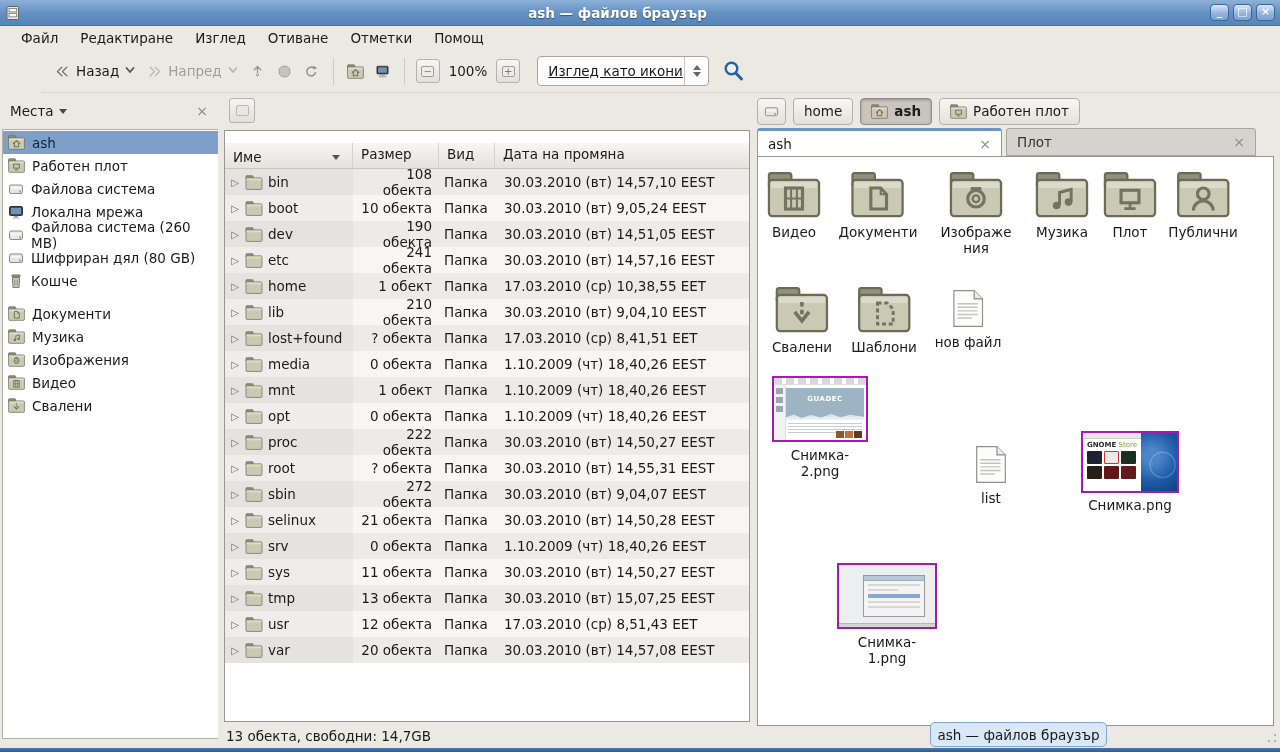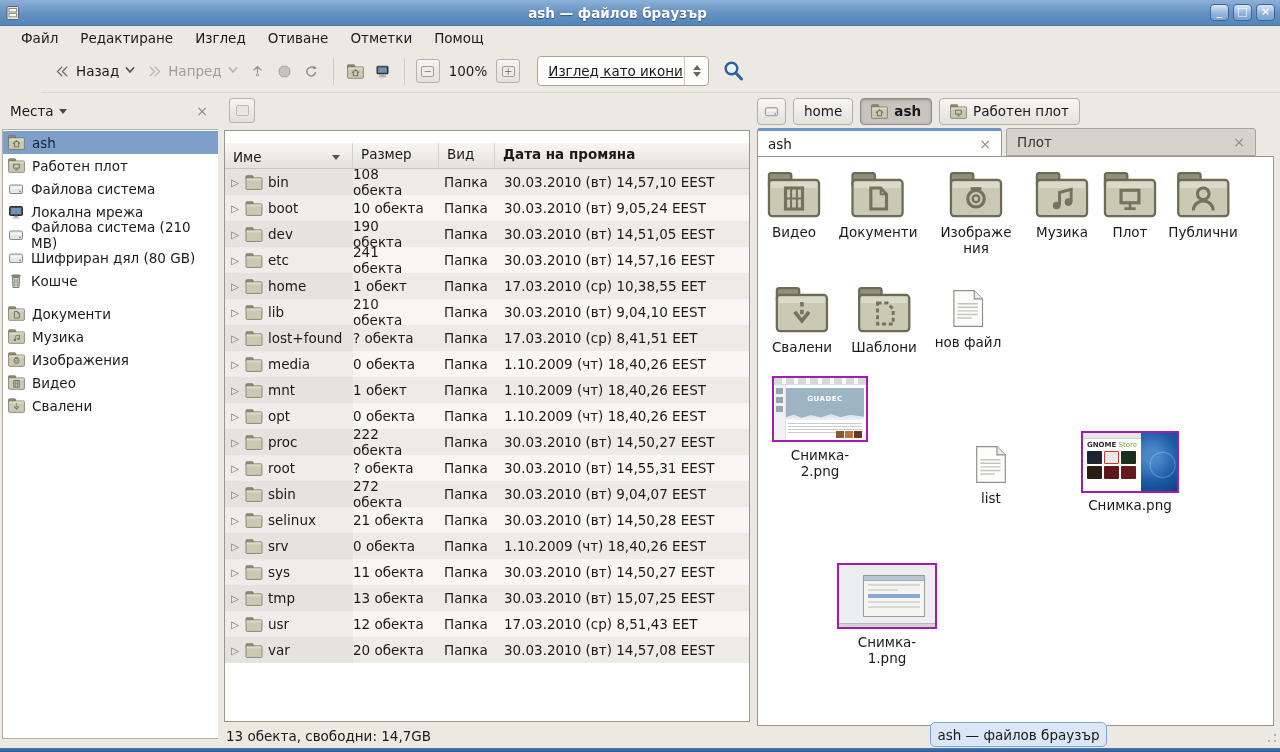--- a/index.html
+++ b/index.html
@@ -54,30 +54,30 @@
   .treepane { position:absolute; left:222px; top:93px; width:528px; bottom:30px; }
   .tp-top { height:37px; padding:5px 0 0 7px; }
   .tp-btn { width:26px; height:25px; border:1px solid #b5b1ab; border-radius:3px; background:linear-gradient(#f6f4f1,#e2dfd9); display:flex; align-items:center; justify-content:center; }
   .tp-btn .mini { width:13px; height:11px; border:1px solid #bcb8b2; border-radius:2px; background:#e9e7e3; }
   .tree-box { position:absolute; top:37px; left:2px; right:0; bottom:0; background:#fff; border:1px solid #9a968f; display:flex; flex-direction:column; overflow:hidden; }
   .tree-header { display:flex; height:26px; background:linear-gradient(#f8f6f3,#e5e2dc); border-bottom:1px solid #c9c5be; flex:0 0 auto;margin-top:12px; }
   .th-cell { padding:3px 8px 0 8px; border-right:1px solid #d6d2cb; }
   .th-name { width:128px; display:flex; align-items:center; }
   .th-size { width:86px; }
   .th-type { width:56px; }
-  .th-date { flex:1; border-right:none;font-weight:bold; }
+  .th-date { flex:1; border-right:none; }
   .sortind { width:0; height:0; border-left:4px solid transparent; border-right:4px solid transparent; border-top:5px solid #57534e; margin-left:auto; margin-right:4px; }
   .tree-rows { flex:1; }
   .trow { display:flex; height:26px; align-items:center; }
   .trow.odd { background:#edebe7; }
   .trow.even { background:#f7f6f4; }
   .c-name { width:128px; height:100%; display:flex; align-items:center; gap:5px; padding-left:5px; background:rgba(90,85,70,0.05); }
   .expander { color:#6e6a64; font-size:10px; width:10px; text-align:center; }
   .sfold svg { width:18px; height:15px; display:block; }
-  .c-size { width:86px; text-align:left; padding-right:7px; }
+  .c-size { width:86px; text-align:right; padding-right:7px; }
   .c-type { width:56px; padding-left:5px; }
   .c-date { flex:1; padding-left:9px; }
 
   
   .rightpane { position:absolute; left:752px; top:93px; right:0; bottom:26px; }
   .pathbar { height:33px; display:flex; gap:7px; padding:3px 0 0 5px; align-items:center; }
   .pbtn { height:27px; display:flex; align-items:center; gap:6px; padding:0 10px; border:1px solid #b3afa8; border-radius:4px; background:linear-gradient(#f8f6f3,#e4e1da); }
   .pbtn.icon-only { padding:0 5px; }
   .pbtn.active { background:#c9c5be; border-color:#928e87; box-shadow:inset 0 1px 3px rgba(0,0,0,.28); font-weight:bold; }
   .pbtn .ico svg { width:17px; height:15px; }
@@ -310,21 +310,21 @@
           <span>Локална мрежа</span>
         </div>
         <div class="pl-item">
           <span class="ico sq">
             <svg viewBox="0 0 16 16">
               <rect x="1.5" y="4" width="13" height="8.5" rx="1.5" fill="#e6e6e2" stroke="#8d8d89"></rect>
               <rect x="3" y="5.8" width="10" height="2" fill="#f7f7f5"></rect>
               <circle cx="12" cy="10.5" r="0.9" fill="#8d8d89"></circle>
             </svg>
           </span>
-          <span>Файлова система (210 MB)</span>
+          <span>Файлова система (260 MB)</span>
         </div>
         <div class="pl-item">
           <span class="ico sq">
             <svg viewBox="0 0 16 16">
               <rect x="1.5" y="4" width="13" height="8.5" rx="1.5" fill="#e6e6e2" stroke="#8d8d89"></rect>
               <rect x="3" y="5.8" width="10" height="2" fill="#f7f7f5"></rect>
               <circle cx="12" cy="10.5" r="0.9" fill="#8d8d89"></circle>
             </svg>
           </span>
           <span>Шифриран дял (80 GB)</span>

